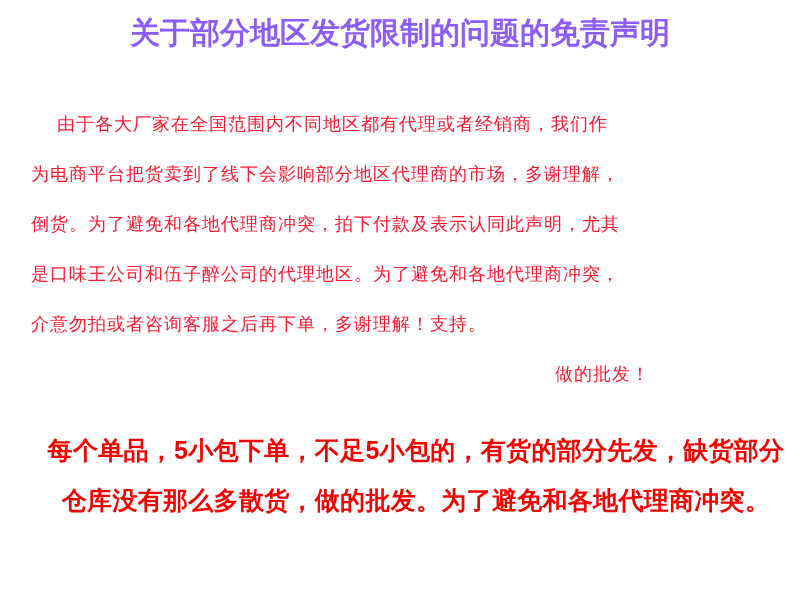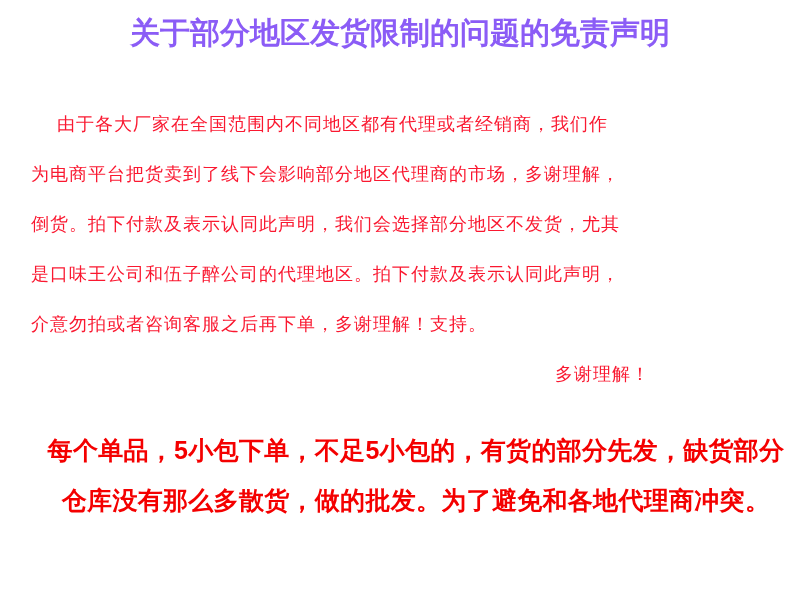--- a/index.html
+++ b/index.html
@@ -71,24 +71,24 @@
 </head>
 <body>
 
 <div class="canvas">
 
   <h1 class="page-title">关于部分地区发货限制的问题的免责声明</h1>
 
   <div class="disclaimer-body">
     <p class="first-line">由于各大厂家在全国范围内不同地区都有代理或者经销商，我们作</p>
     <p>为电商平台把货卖到了线下会影响部分地区代理商的市场，多谢理解，</p>
-    <p>倒货。拍下付款及表示认同此声明，我们会选择部分地区不发货，尤其</p>
-    <p>是口味王公司和伍子醉公司的代理地区。拍下付款及表示认同此声明，</p>
+    <p>倒货。为了避免和各地代理商冲突，拍下付款及表示认同此声明，尤其</p>
+    <p>是口味王公司和伍子醉公司的代理地区。为了避免和各地代理商冲突，</p>
     <p>介意勿拍或者咨询客服之后再下单，多谢理解！支持。</p>
-    <p class="effective-note">多谢理解！</p>
+    <p class="effective-note">做的批发！</p>
   </div>
 
   <div class="order-notice">
     <p>每个单品，5小包下单，不足5小包的，有货的部分先发，缺货部分</p>
     <p>仓库没有那么多散货，做的批发。为了避免和各地代理商冲突。</p>
   </div>
 
 </div>
 
 </body></html>

